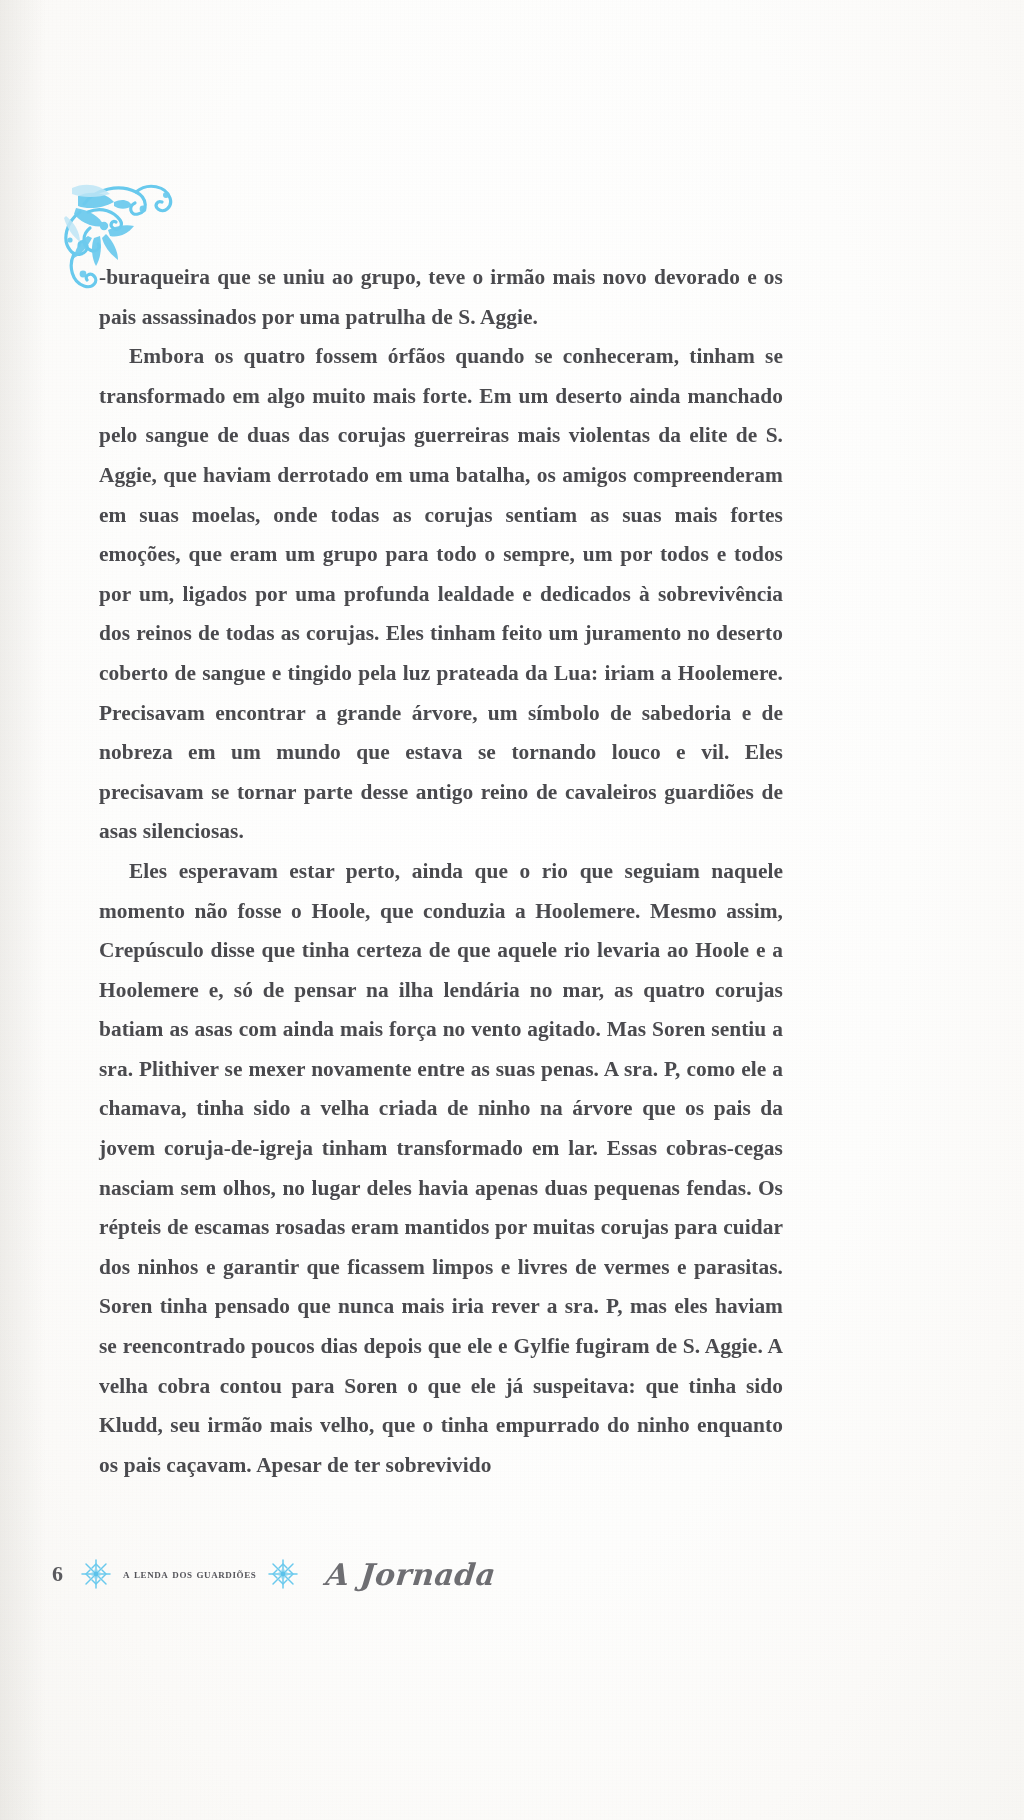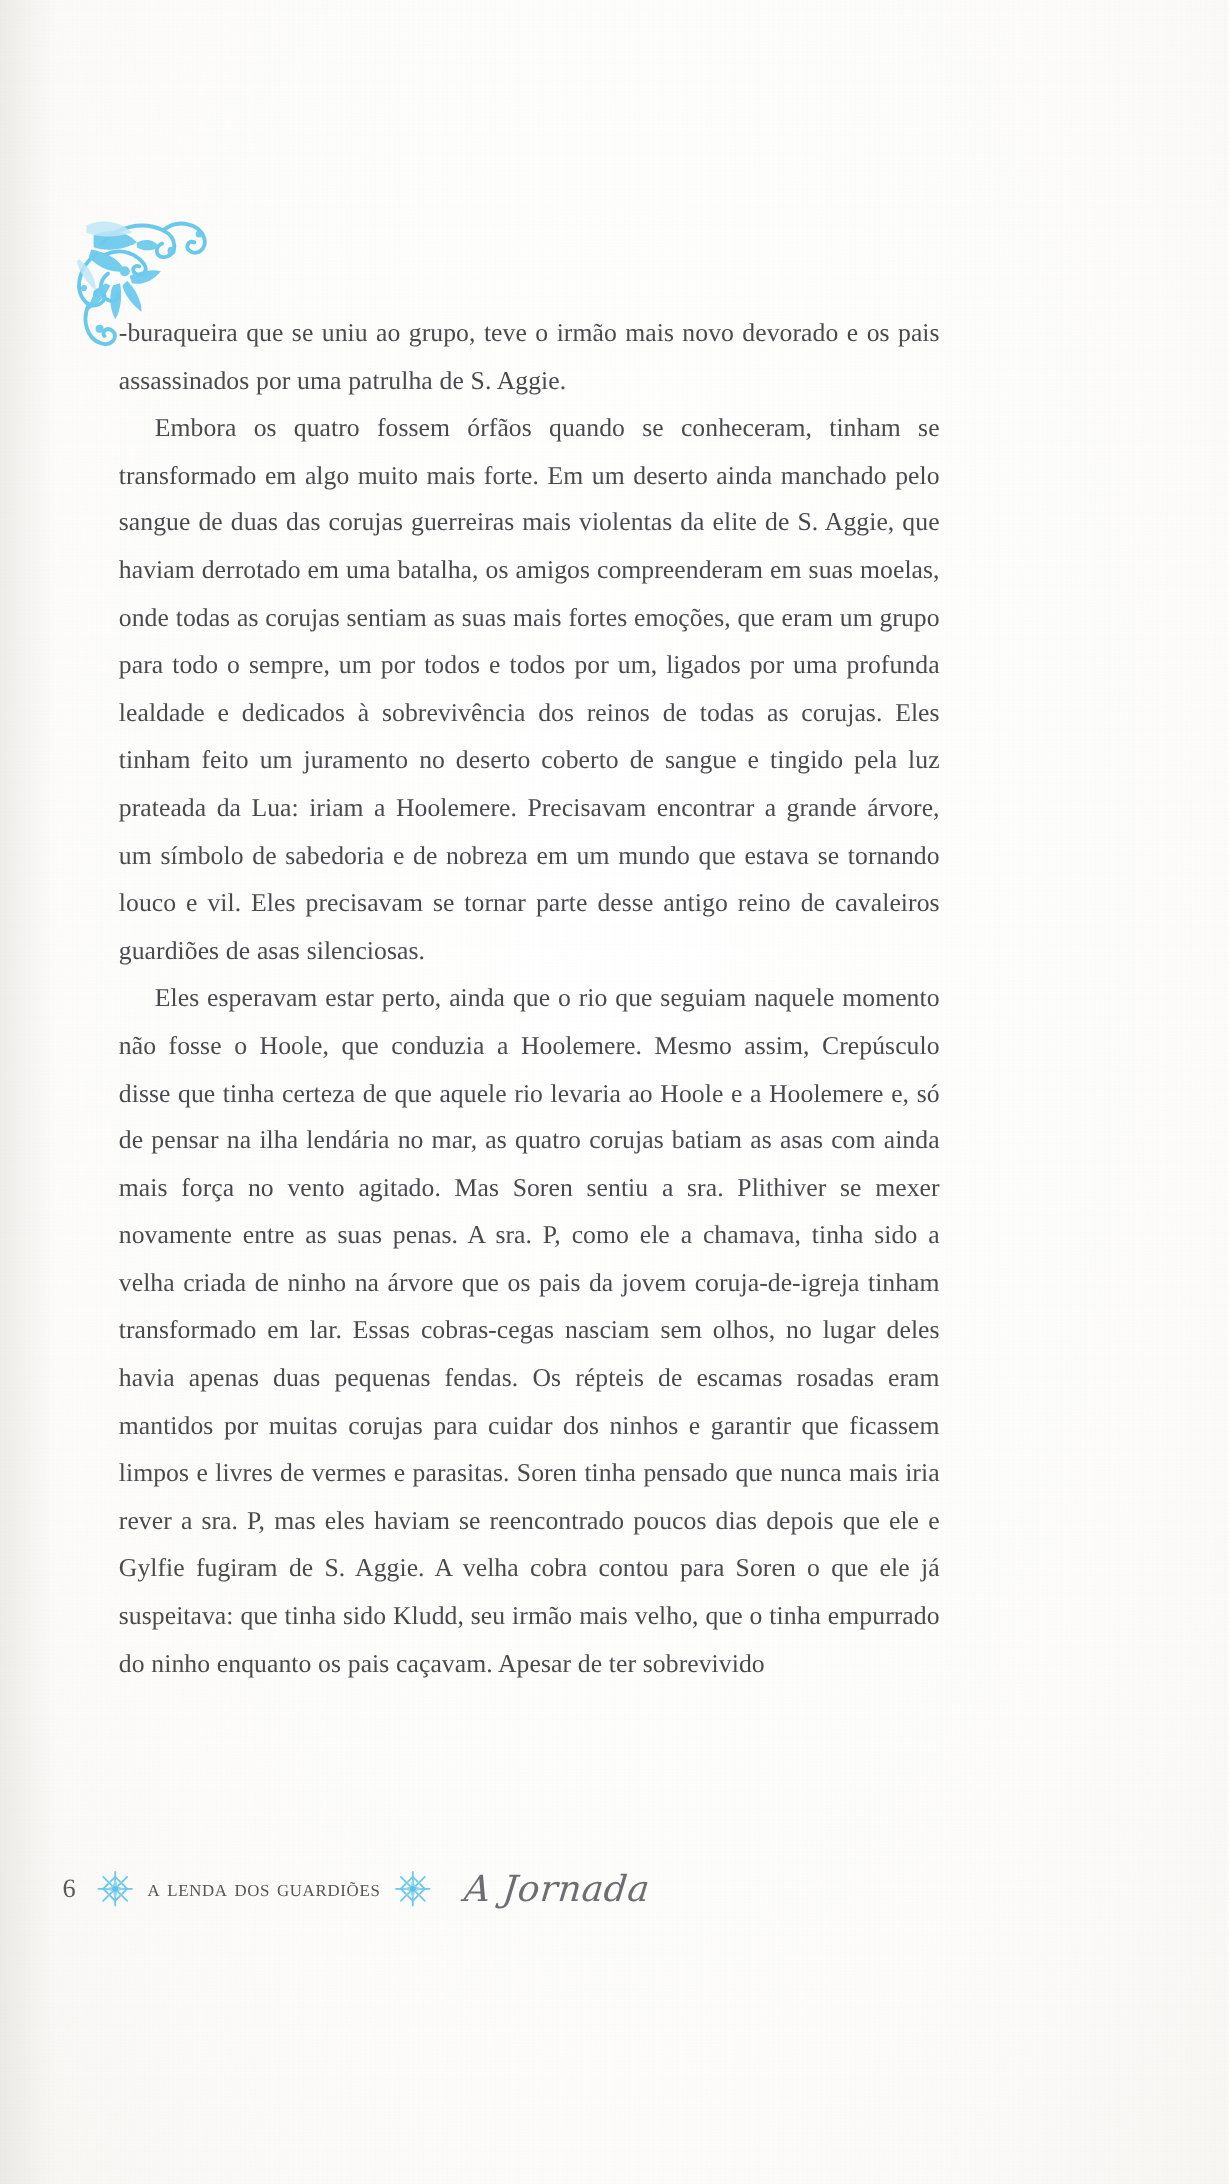--- a/index.html
+++ b/index.html
@@ -14,20 +14,21 @@
     overflow: hidden;
     font-family: "Liberation Serif", "DejaVu Serif", serif;
   }
 
   
   #page {
     position: absolute;
     inset: 0;
     background:
       radial-gradient(ellipse at 50% 40%, #ffffff 0%, #fdfdfc 55%, #fbfaf8 78%, #f7f6f3 100%);
+    font-weight: bold;
   }
 
   
   #grain {
     position: absolute;
     inset: 0;
     pointer-events: none;
     opacity: .30;
     background-image:
       repeating-linear-gradient(0deg, rgba(150,140,125,.035) 0 1px, rgba(255,255,255,0) 1px 3px),
@@ -89,21 +90,21 @@
     margin-right: 16px;
   }
   .star {
     width: 34px;
     height: 34px;
     flex: 0 0 34px;
   }
   .star svg { display: block; width: 100%; height: 100%; }
   #booktitle {
     color: #54545a;
-    font-size: 20px;
+    font-size: 13px;
     letter-spacing: .6px;
     margin: 0 10px;
     white-space: nowrap;
     font-variant: small-caps;
     text-transform: lowercase;
   }
   #booktitle::first-letter { }
   #parttitle {
     margin-left: 26px;
     color: #5b5b60;

